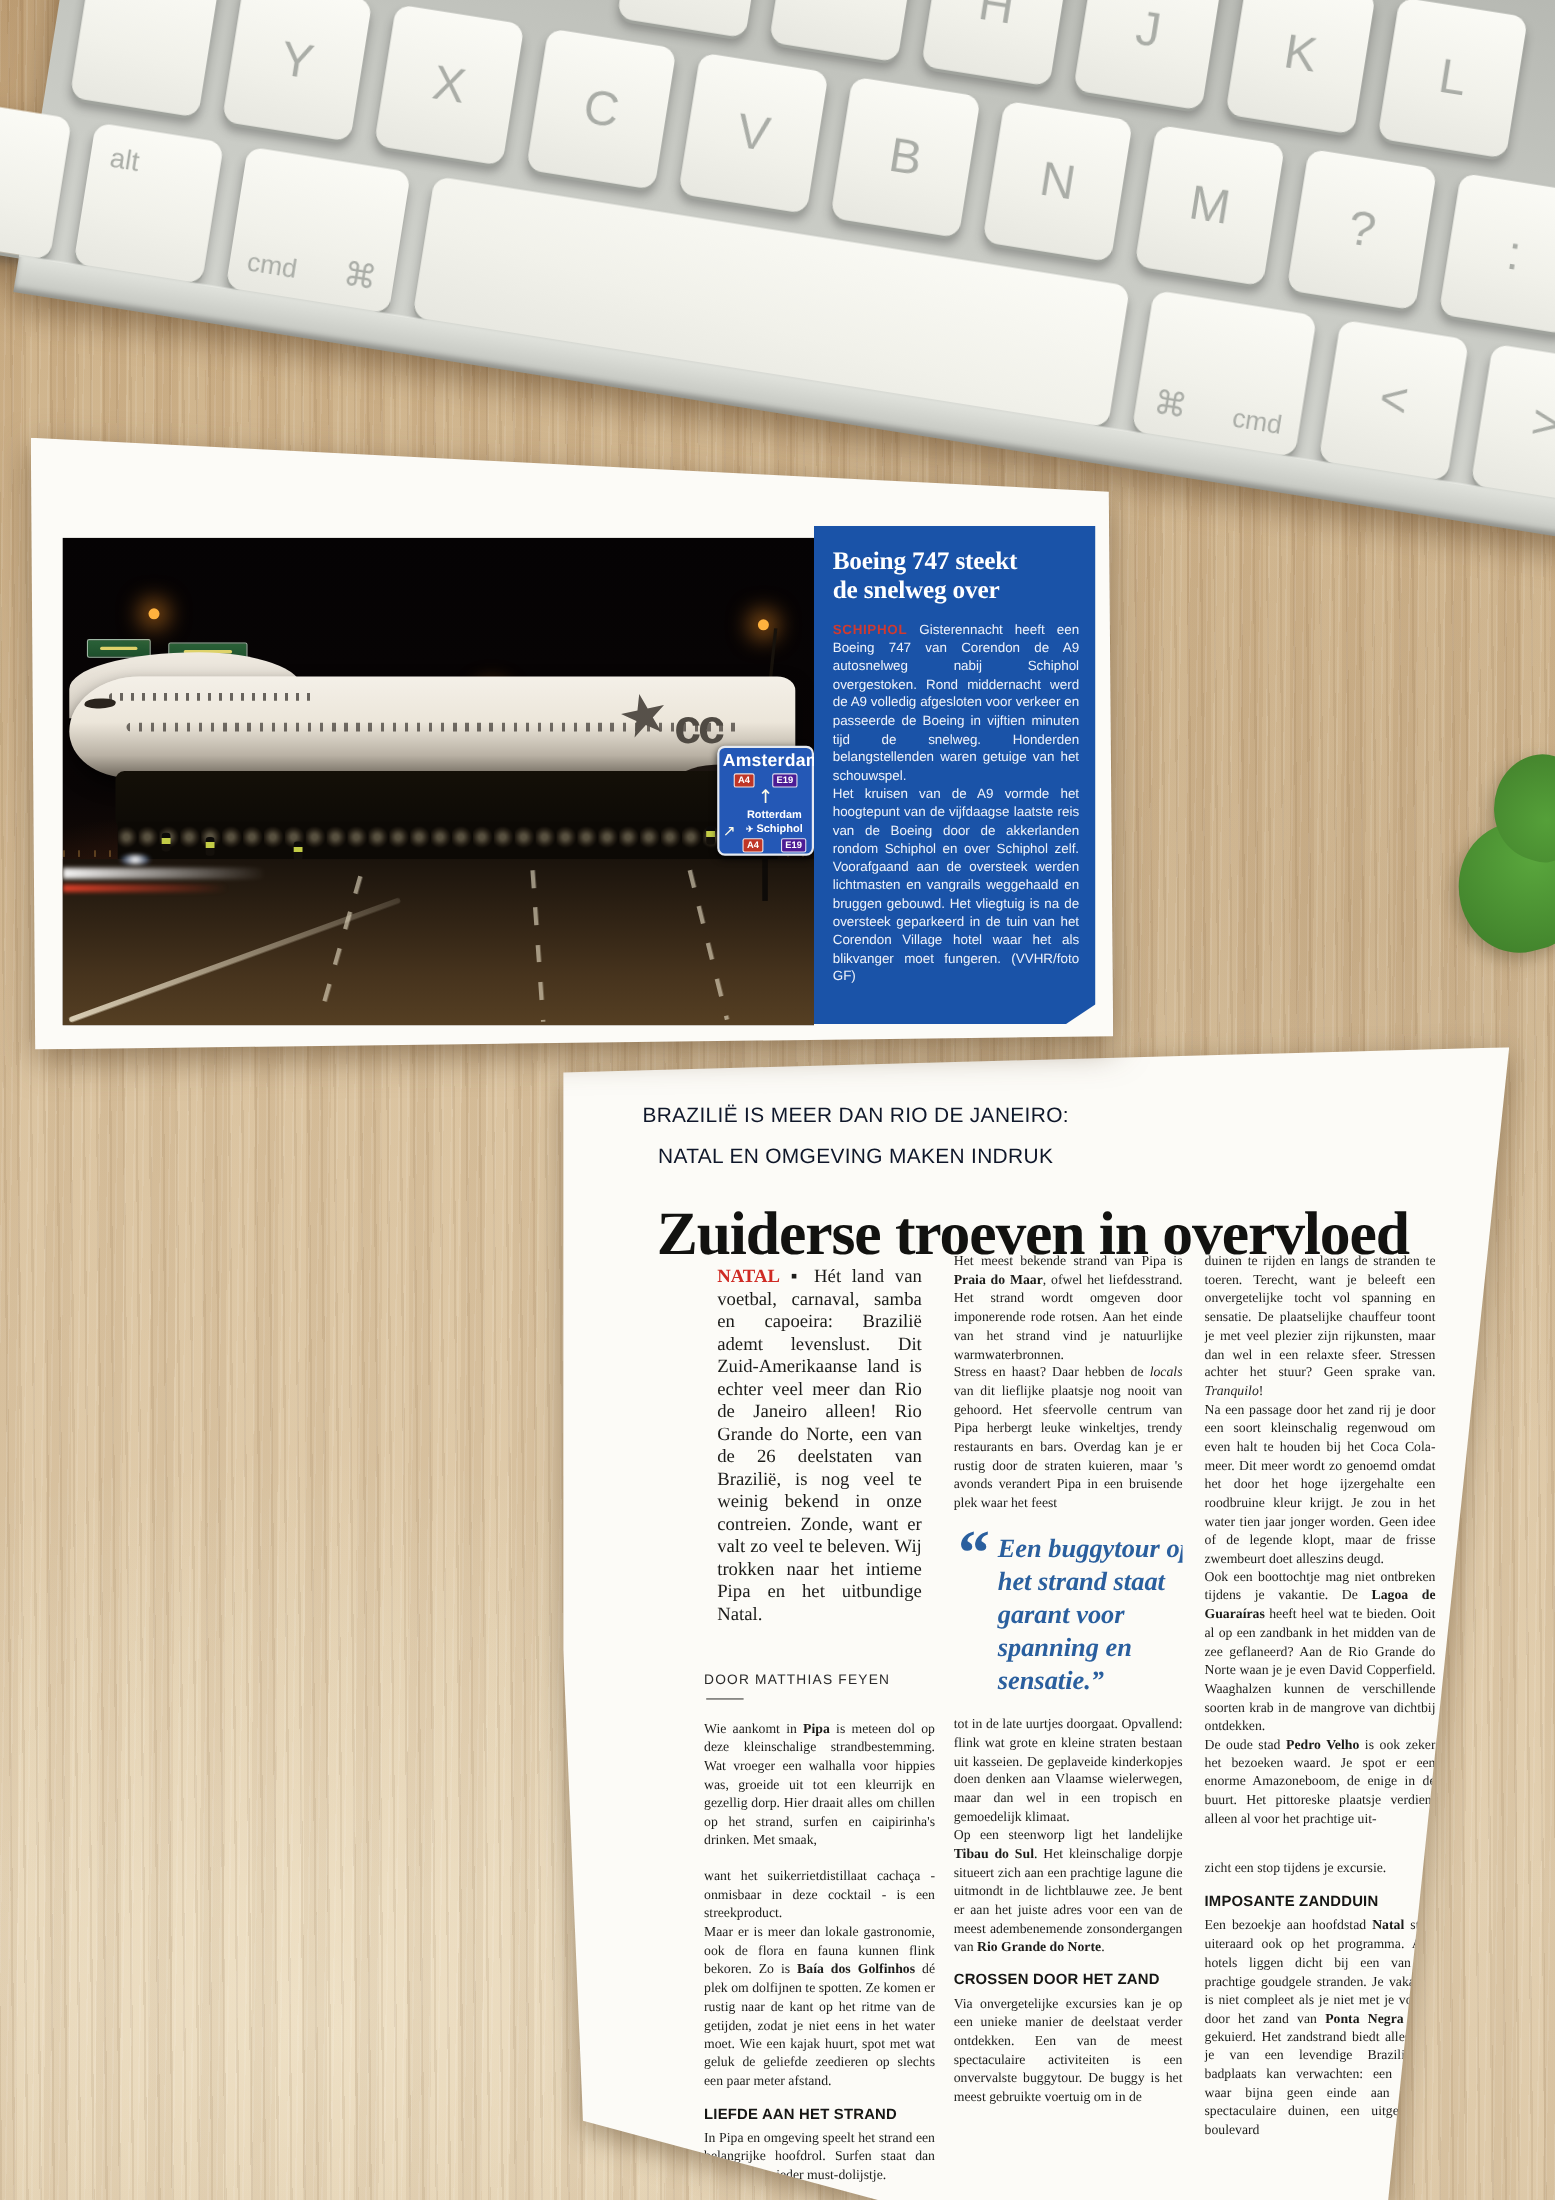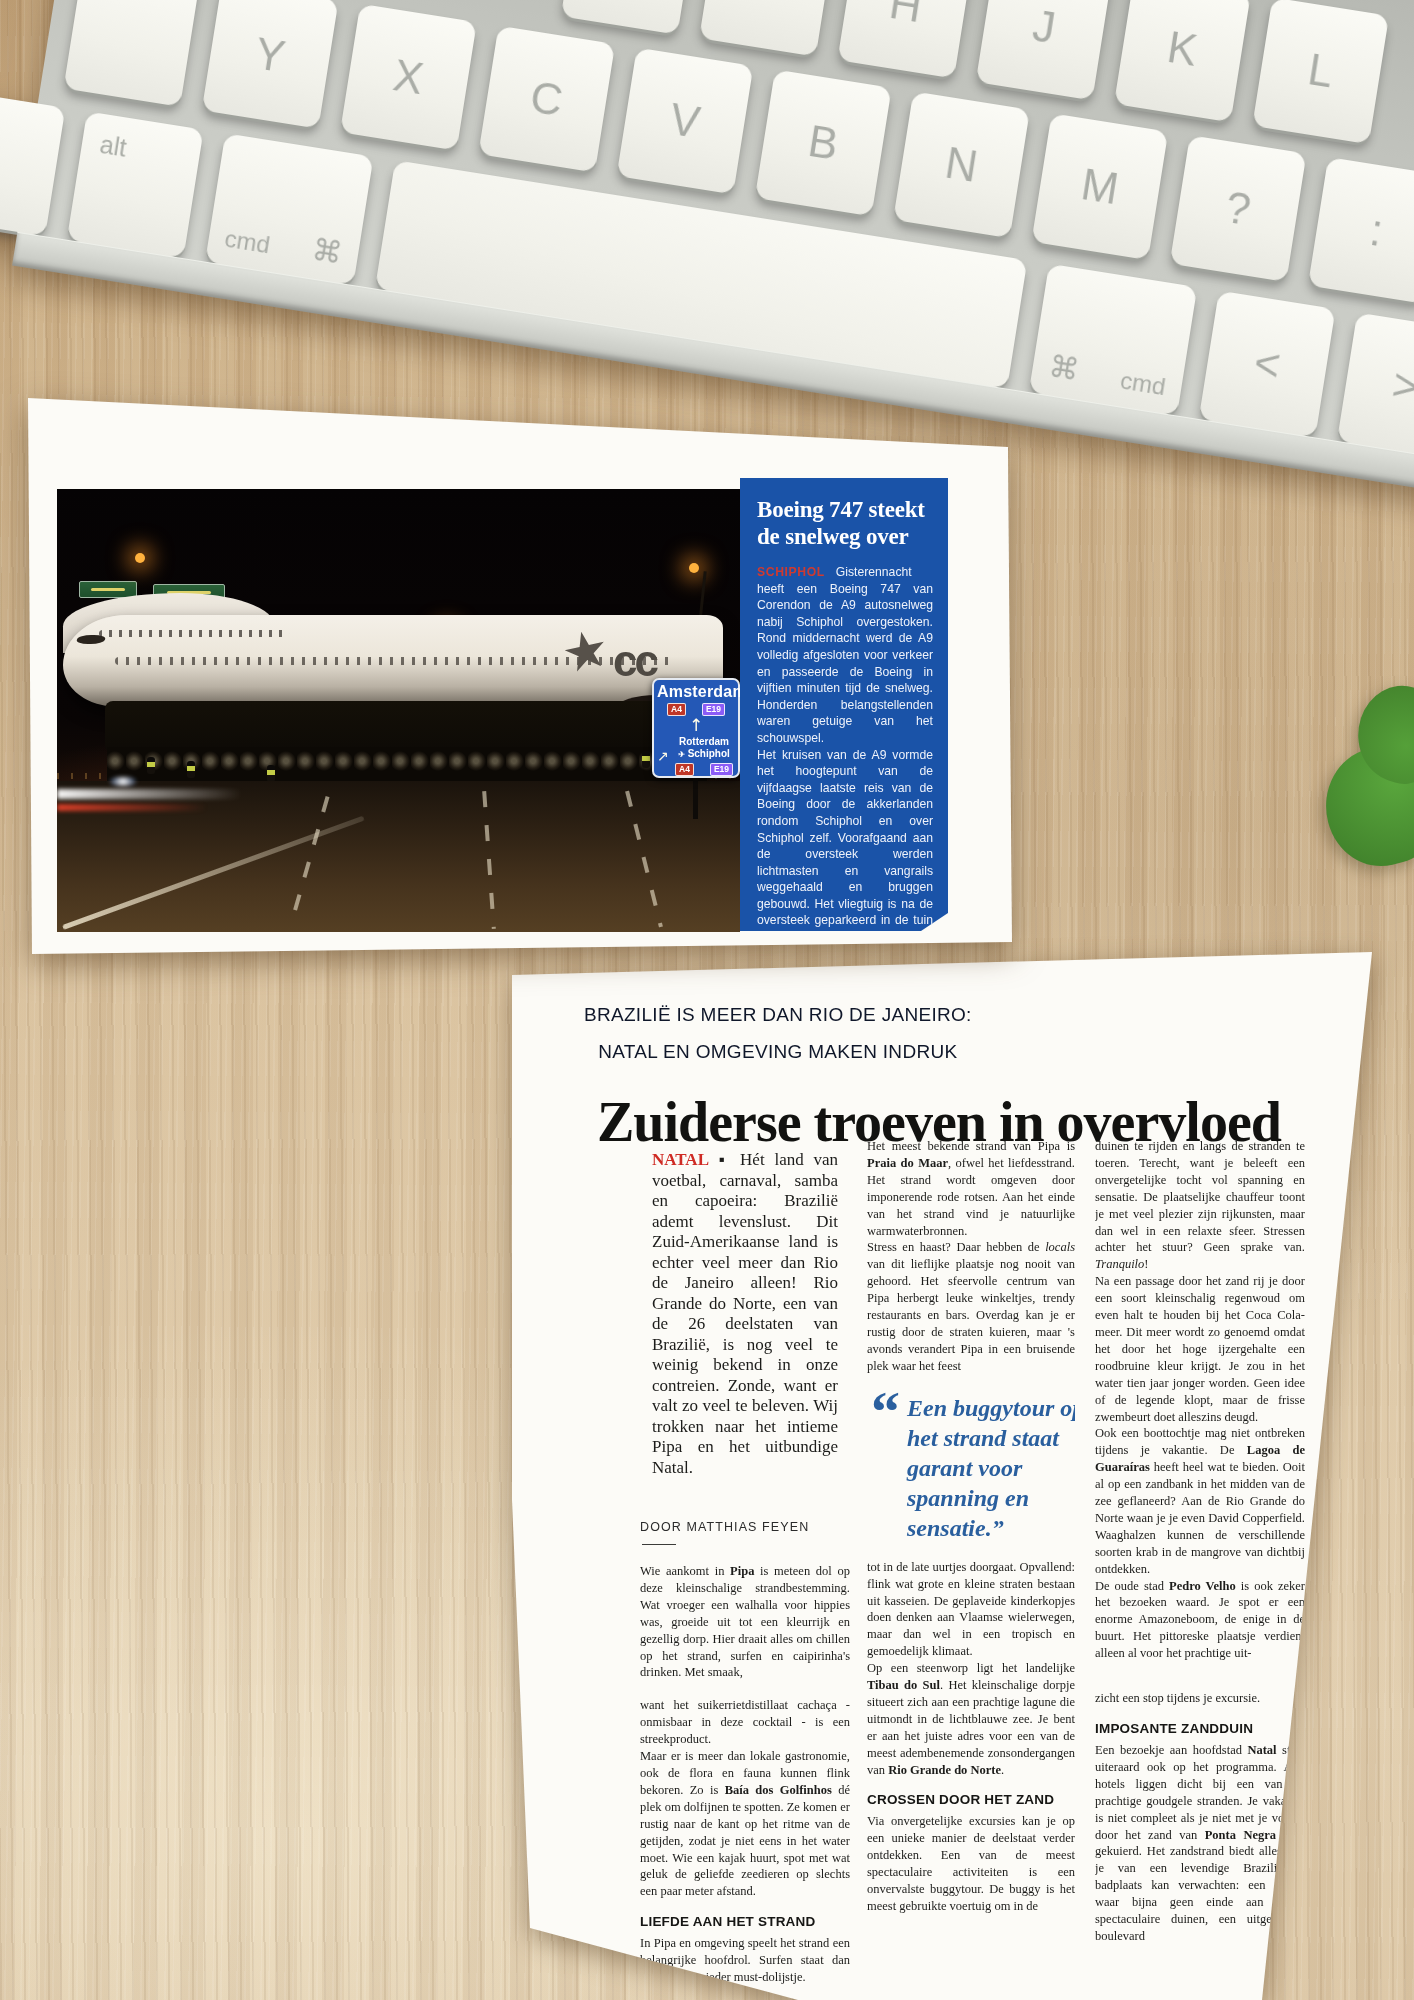--- a/index.html
+++ b/index.html
@@ -119,30 +119,30 @@
      background:radial-gradient(circle,#fff,rgba(150,190,255,.4) 70%,transparent);}
   
   .rs-post{position:absolute;left:636px;top:286px;width:5px;height:44px;background:#0e0b08;}
   .rs{position:absolute;left:595px;top:189px;width:88px;height:100px;background:#2458b6;
      border:2px solid #e6eaf0;border-radius:7px;box-shadow:0 2px 7px rgba(0,0,0,.7);
      font-family:"Liberation Sans",sans-serif;color:#fff;padding:3px 3px 2px;}
   .rs-city{font-size:16px;font-weight:700;text-align:center;letter-spacing:.2px;}
   .rs-badges{display:flex;gap:16px;justify-content:center;margin-top:2px;}
   .badge{font-size:8.5px;font-weight:700;line-height:11px;padding:0 3px;border-radius:2px;
      border:1px solid rgba(255,255,255,.85);}
-  .badge-a{background:#bf3627;} .badge-e{background:#8b5cf6;}
+  .badge-a{background:#bf3627;} .badge-e{background:#4c1d95;}
   .rs-arrow{font-size:17px;line-height:17px;color:#fdfbe8;text-align:center;margin-top:1px;
      font-family:"DejaVu Sans",sans-serif;}
   .rs-bottom{display:flex;margin-top:2px;align-items:center;}
   .rs-fork{font-size:14px;color:#fdfbe8;flex:0 0 16px;font-family:"DejaVu Sans",sans-serif;}
   .rs-br{flex:1;}
   .rs-city2,.rs-city3{font-size:10px;font-weight:700;text-align:center;line-height:12px;}
   .rs-city3 .pl{font-size:8px;}
   
-  .bluebox{position:absolute;left:712px;top:128px;width:208px;height:453px;background:#1a53a8;
+  .bluebox{position:absolute;left:712px;top:128px;width:256px;height:453px;background:#1a53a8;
      padding:18px 15px 0 17px;overflow:hidden;
      clip-path:polygon(0 0,100% 0,100% calc(100% - 18px),calc(100% - 27px) 100%,0 100%);}
   .bb-headline{font:700 23px/27px "Liberation Serif",serif;color:#fff;letter-spacing:-.2px;}
   .bb-body{margin-top:14px;}
   .bb-body p{margin:0;font:12.2px/16.6px "Liberation Sans",sans-serif;color:#eef2fa;
      text-align:justify;}
   .bluebox .seg-r{color:#cf3a30;letter-spacing:.6px;margin-right:11px;}
 
   
   .p2-wrap{left:500px;top:948px;filter:drop-shadow(0 8px 14px rgba(75,50,22,.45));}

